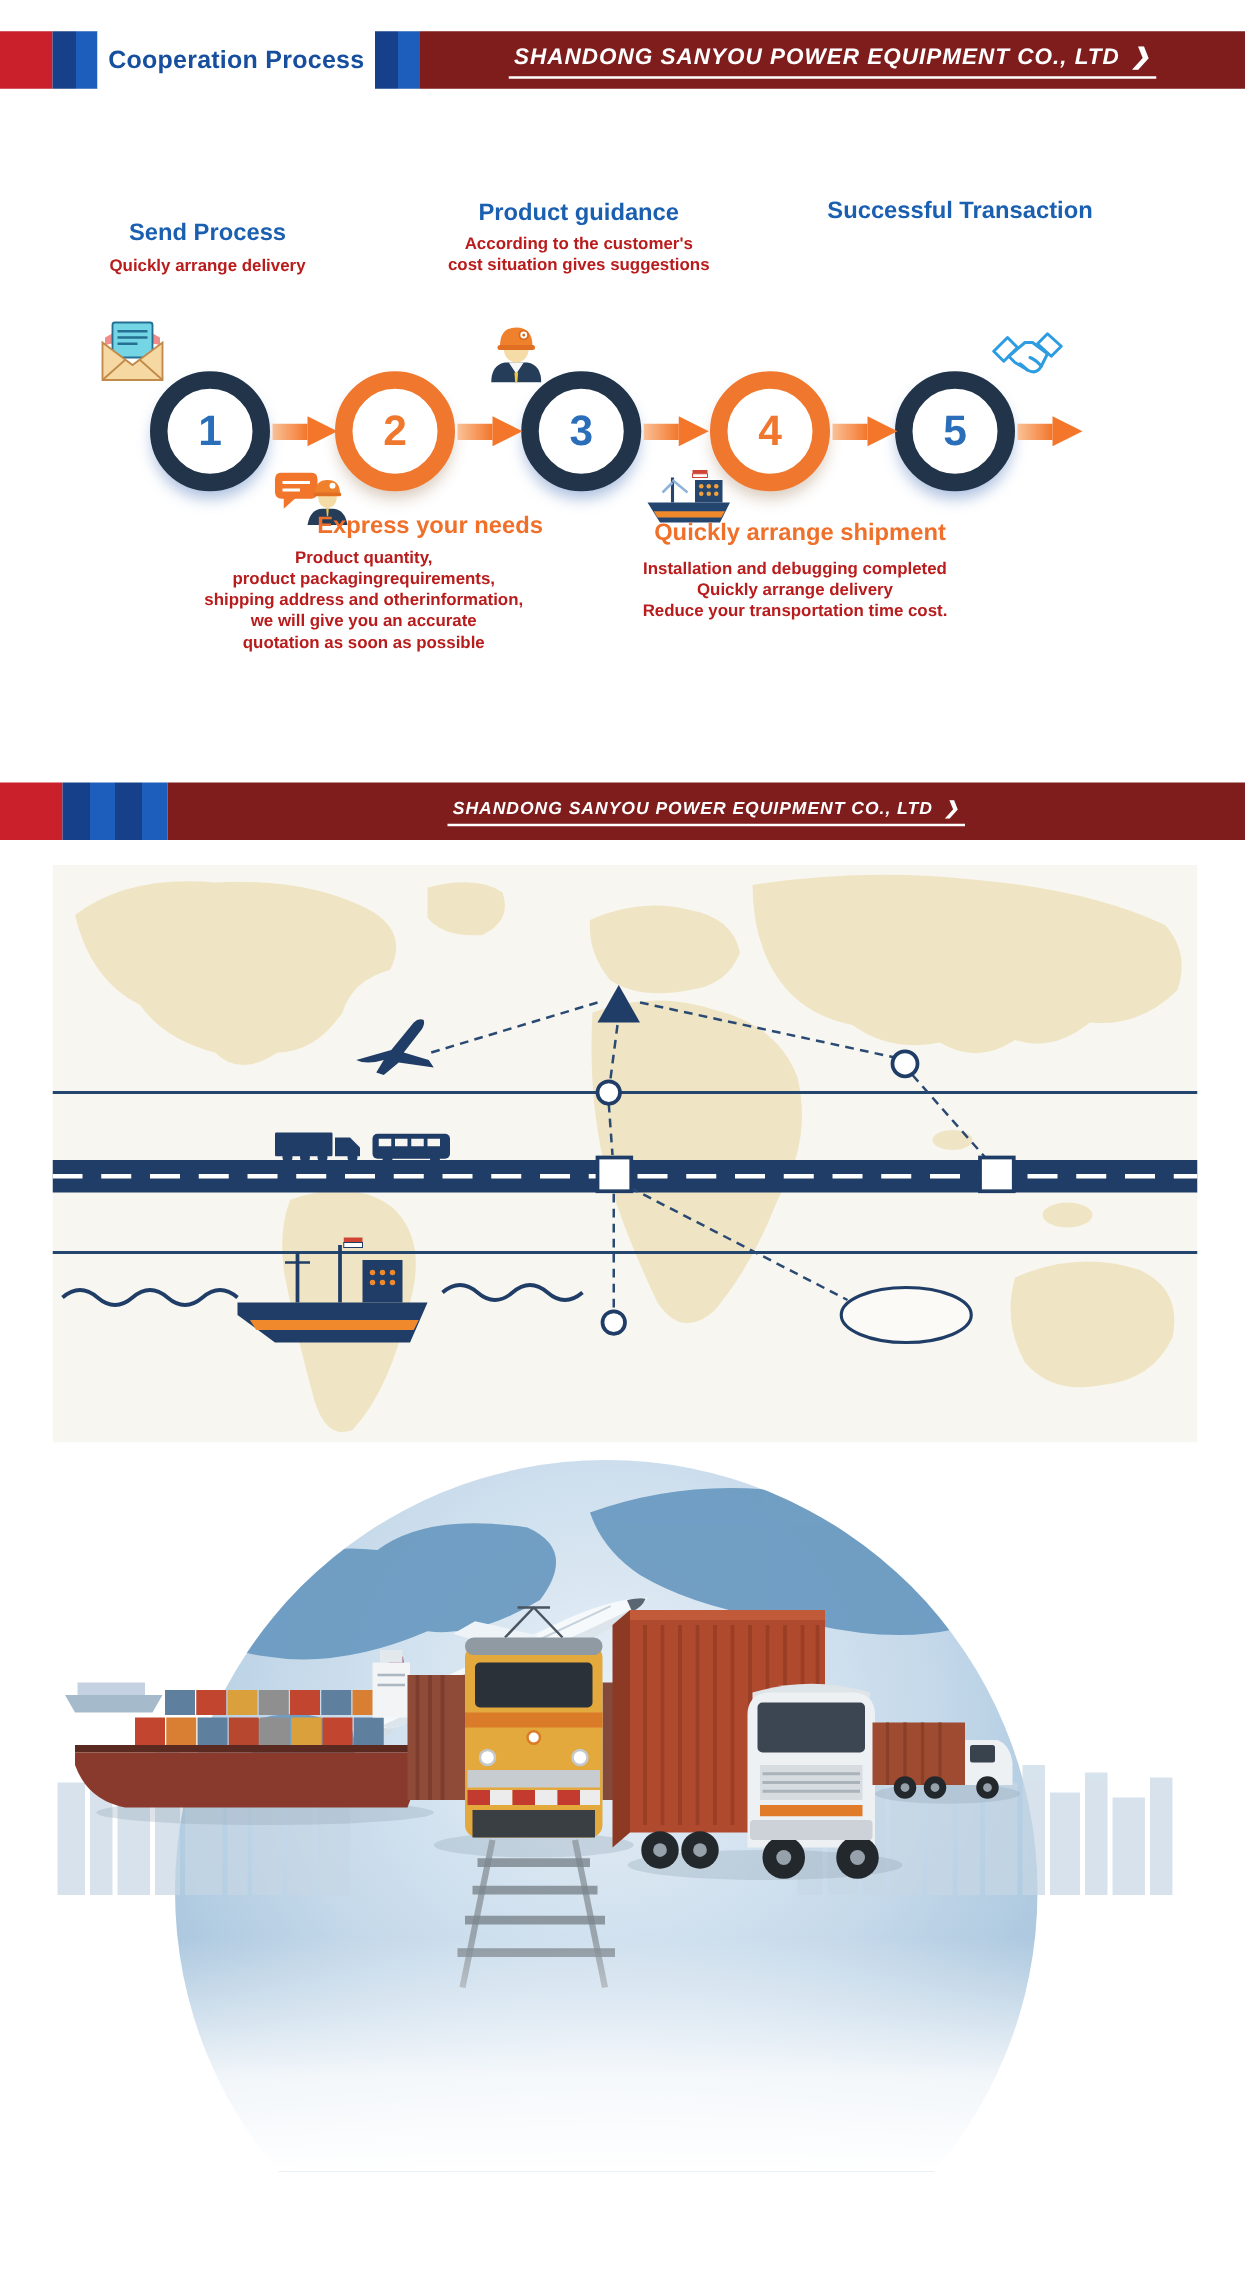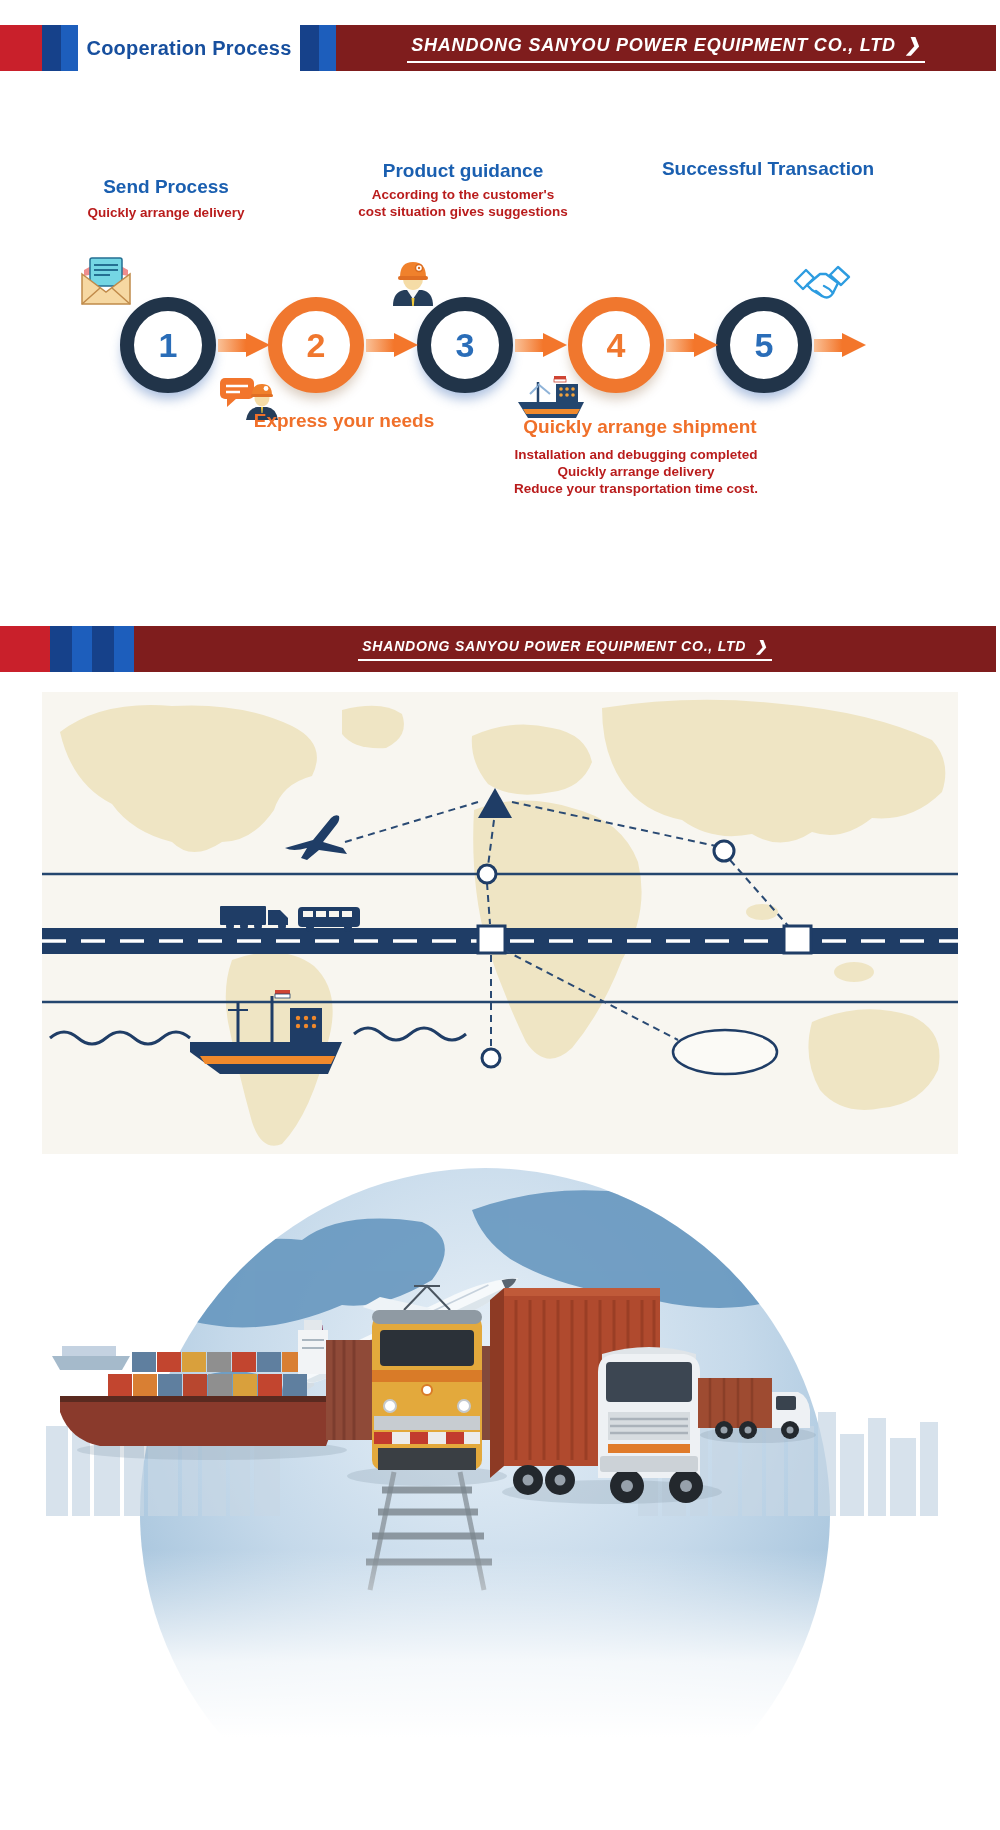--- a/index.html
+++ b/index.html
@@ -164,20 +164,27 @@
       <circle cx="51" cy="17" r="1.8" fill="#f2a23c"></circle>
       <circle cx="57" cy="17" r="1.8" fill="#f2a23c"></circle>
     <circle cx="45" cy="23" r="1.8" fill="#f2a23c"></circle>
       <circle cx="51" cy="23" r="1.8" fill="#f2a23c"></circle>
       <circle cx="57" cy="23" r="1.8" fill="#f2a23c"></circle>
     <polygon points="2,30 68,30 60,46 12,46" fill="#24466e"></polygon>
     <polygon points="7,37 64,37 61,42 10,42" fill="#f0892c"></polygon>
   </svg>
 
   <div class="pt step-title orange-t" style="left:308px; top:410px;margin-left:36px;">Express your needs</div>
+  <div class="pt step-desc" style="left:291px; top:437px;">
+    <div>Product quantity,</div>
+    <div>product packagingrequirements,</div>
+    <div>shipping address and otherinformation,</div>
+    <div>we will give you an accurate</div>
+    <div>quotation as soon as possible</div>
+  </div>
 
   <div class="pt step-title orange-t" style="left:640px; top:416px;">Quickly arrange shipment</div>
   <div class="pt step-desc" style="left:636px; top:446px;">
     <div>Installation and debugging completed</div>
     <div>Quickly arrange delivery</div>
     <div>Reduce your transportation time cost.</div>
   </div>
 
   <div class="banner" style="top:626px;">
     <div class="seg seg-red" style="width:50px;"></div>

